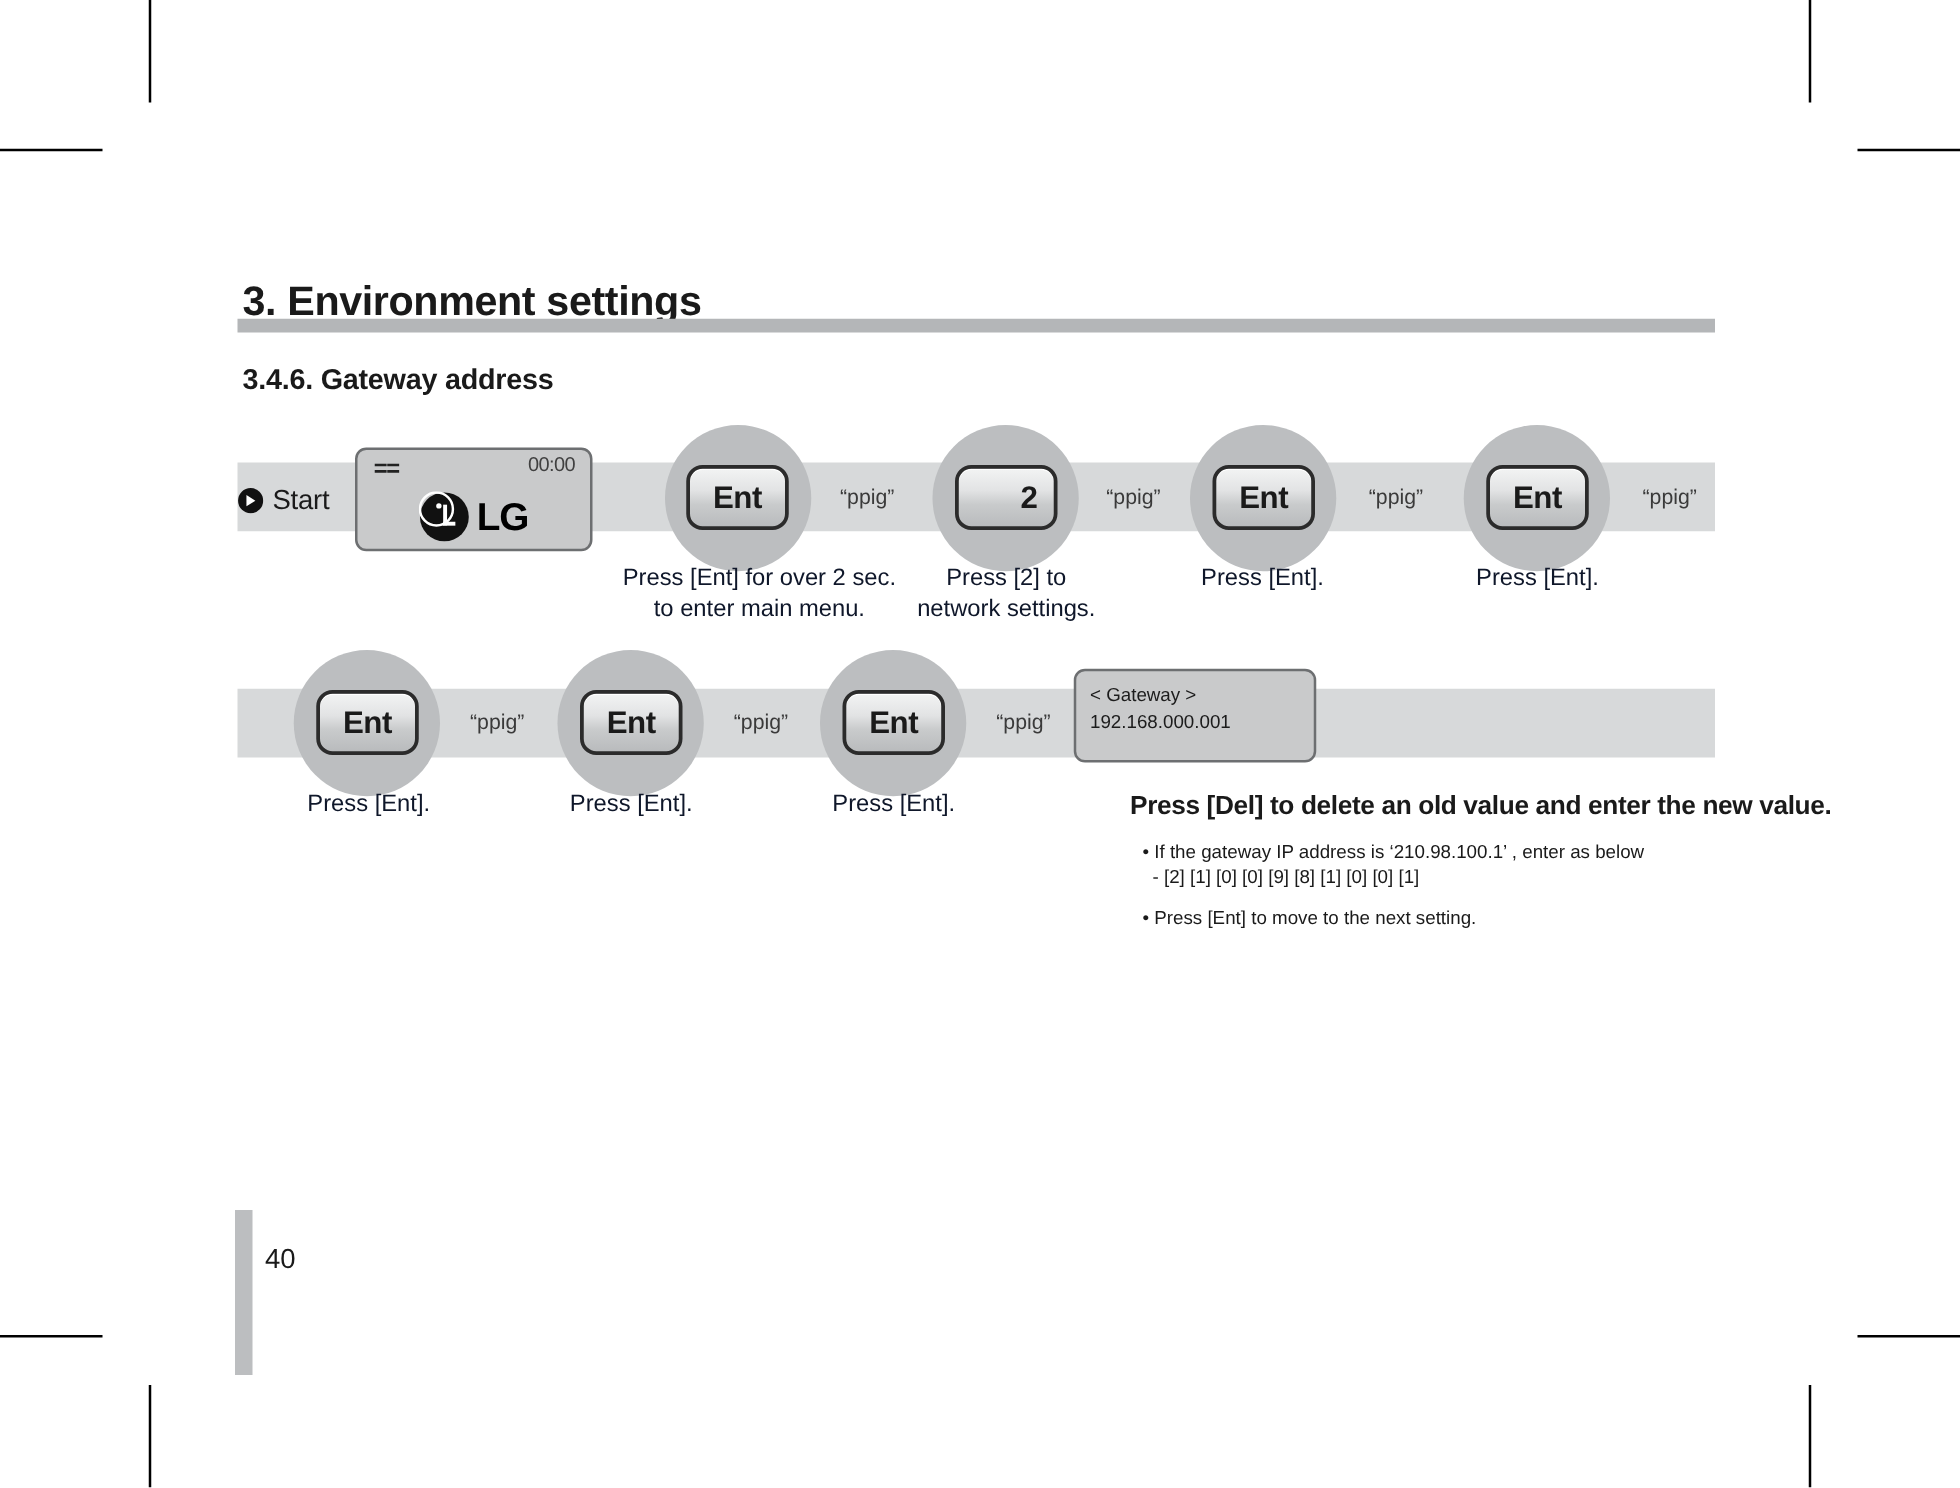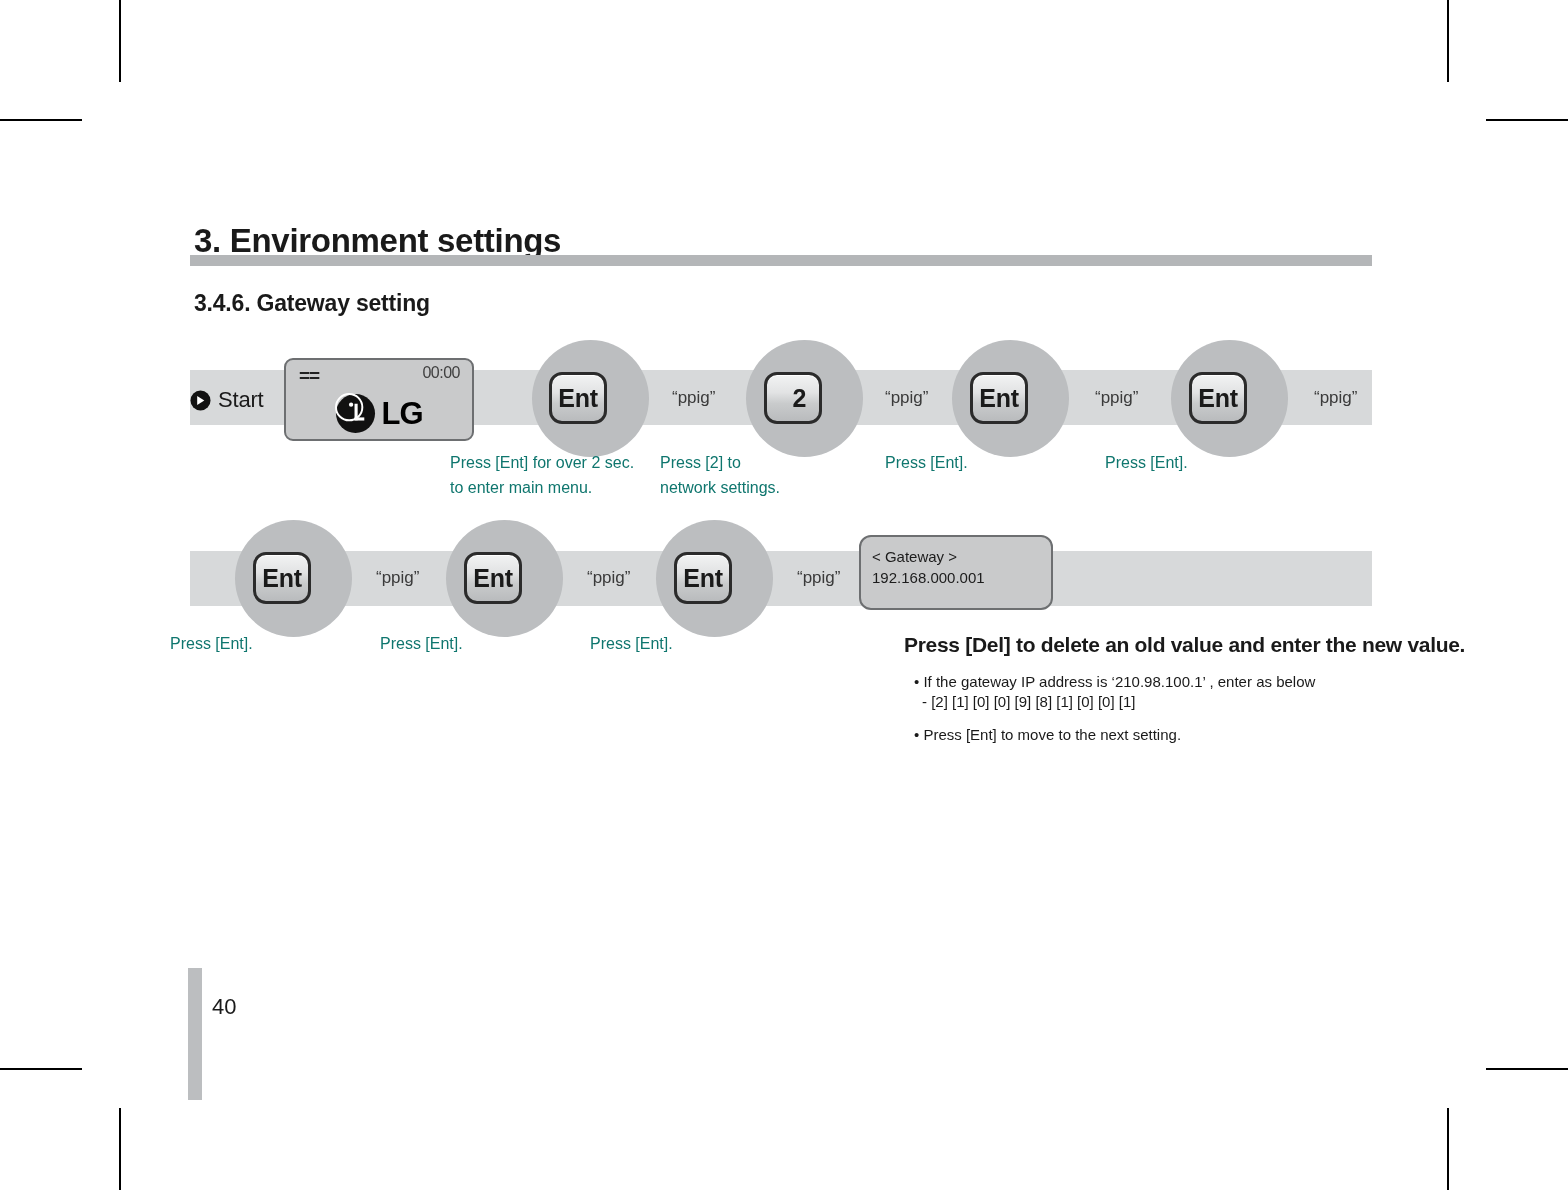--- a/index.html
+++ b/index.html
@@ -98,21 +98,21 @@
     position: absolute;
     width: 117px;
     height: 117px;
     border-radius: 50%;
     background: #bcbec0;
   }
 
   
   .key-btn {
     position: absolute;
-    width: 58px;
+    width: 82px;
     height: 52px;
     border-radius: 13px;
     border: 3px solid #2b2b2b;
     background: linear-gradient(to bottom, #f2f3f3 0%, #e2e3e4 38%, #c9cbcc 62%, #b9bbbd 100%);
     box-shadow: inset 0 1px 0 #ffffff;
     display: flex;
     align-items: center;
     justify-content: center;
     font-size: 25px;
     font-weight: bold;
@@ -126,24 +126,24 @@
   .beep {
     position: absolute;
     font-size: 17px;
     color: #3a3a3a;
     white-space: nowrap;
   }
 
   
   .caption {
     position: absolute;
-    font-size: 16px;
+    font-size: 19px;
     line-height: 25px;
-    color: #0f766e;
-    text-align: left;
+    color: #0f172a;
+    text-align: center;
     white-space: pre-line;
   }
 
   
   .lcd {
     position: absolute;
     background: #c9cacb;
     border: 2px solid #6d6f71;
     border-radius: 9px;
     box-sizing: border-box;
@@ -193,21 +193,20 @@
     margin-left: 5px;
   }
 
   
   #lcd-gateway {
     left: 669px;
     top: 24px;
     width: 194px;
     height: 75px;
     padding: 9px 11px;
-    border-radius: 12px;
   }
   .gw-line {
     font-size: 15px;
     line-height: 21px;
     color: #1c1c1c;
     white-space: nowrap;
   }
 
   
   .start-marker {
@@ -274,21 +273,21 @@
 <div class="crop h crop-tl-h"></div>
 <div class="crop v crop-tr-v"></div>
 <div class="crop h crop-tr-h"></div>
 <div class="crop v crop-bl-v"></div>
 <div class="crop h crop-bl-h"></div>
 <div class="crop v crop-br-v"></div>
 <div class="crop h crop-br-h"></div>
 
 <div class="chapter-title">3. Environment settings</div>
 <div class="chapter-rule"></div>
-<div class="section-title">3.4.6. Gateway setting</div>
+<div class="section-title">3.4.6. Gateway address</div>
 
 <div class="flow-row" id="row1"></div>
 
 <div class="row-stage" id="stage1">
 
   <div class="start-marker">
     <svg class="start-icon" viewBox="0 0 22 22">
       <circle cx="11" cy="11" r="10.5" fill="#111111"></circle>
       <path d="M7.5 6.2 L15 11 L7.5 15.8 Z" fill="#ffffff"></path>
     </svg>

